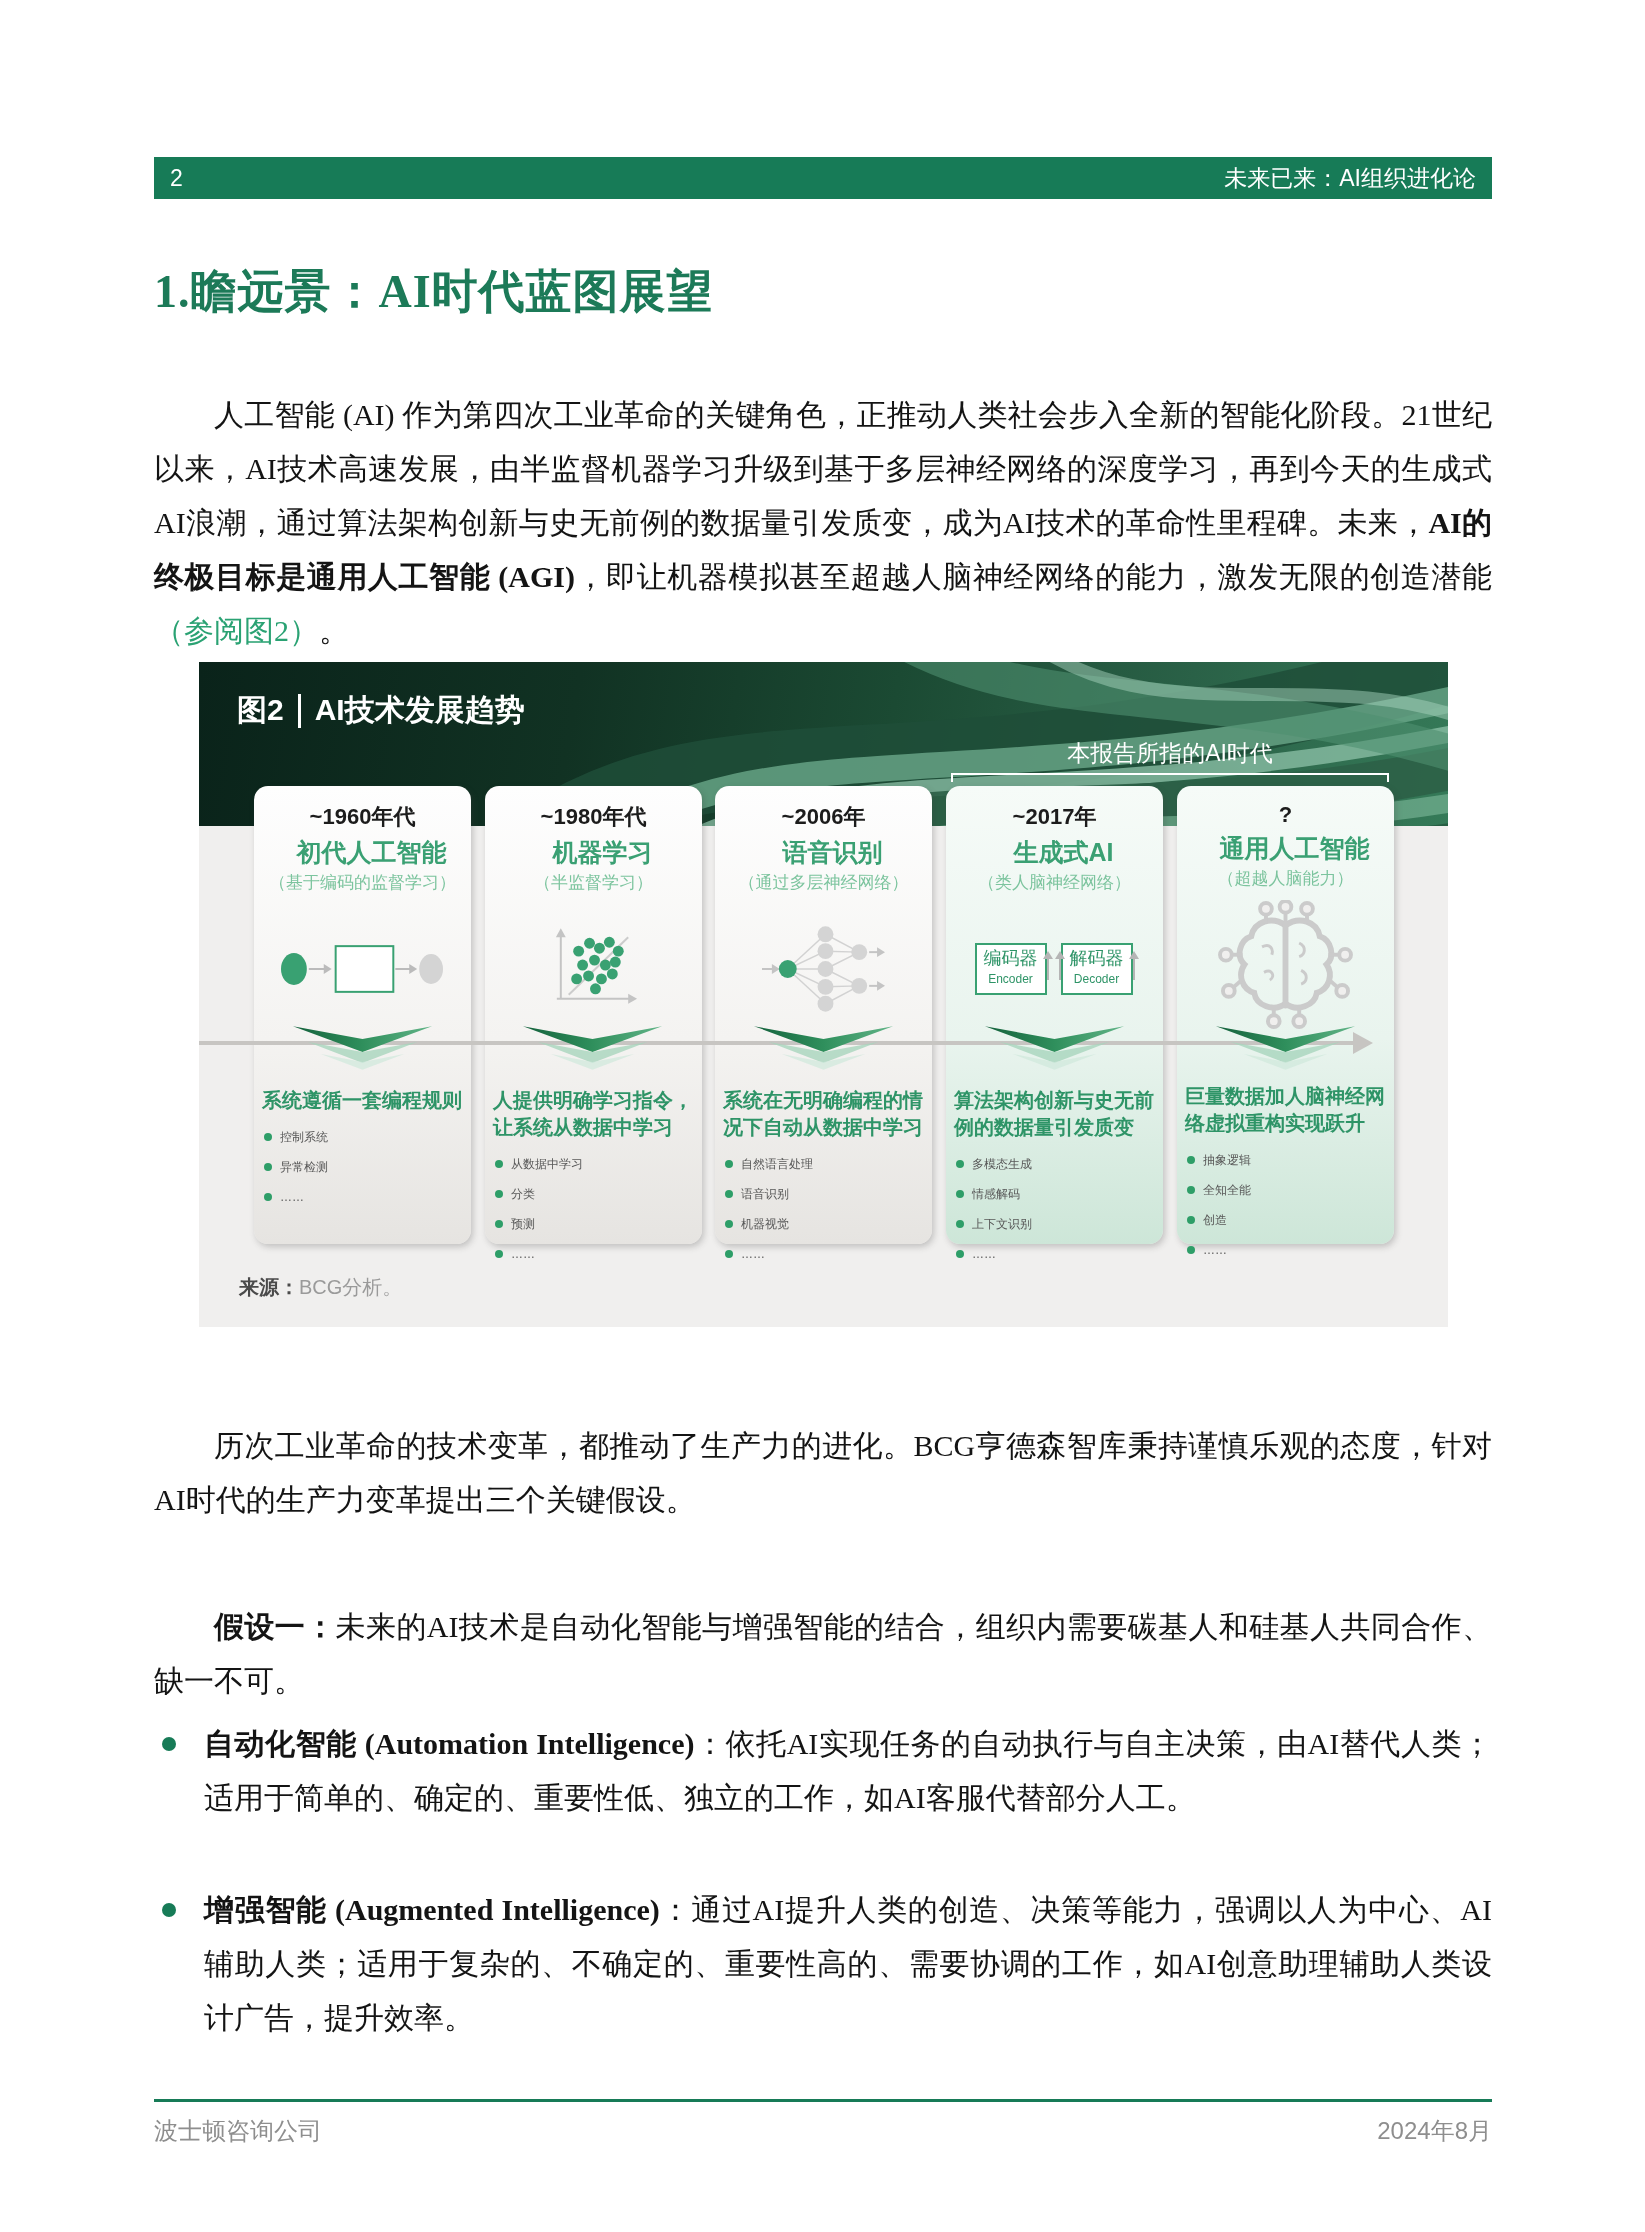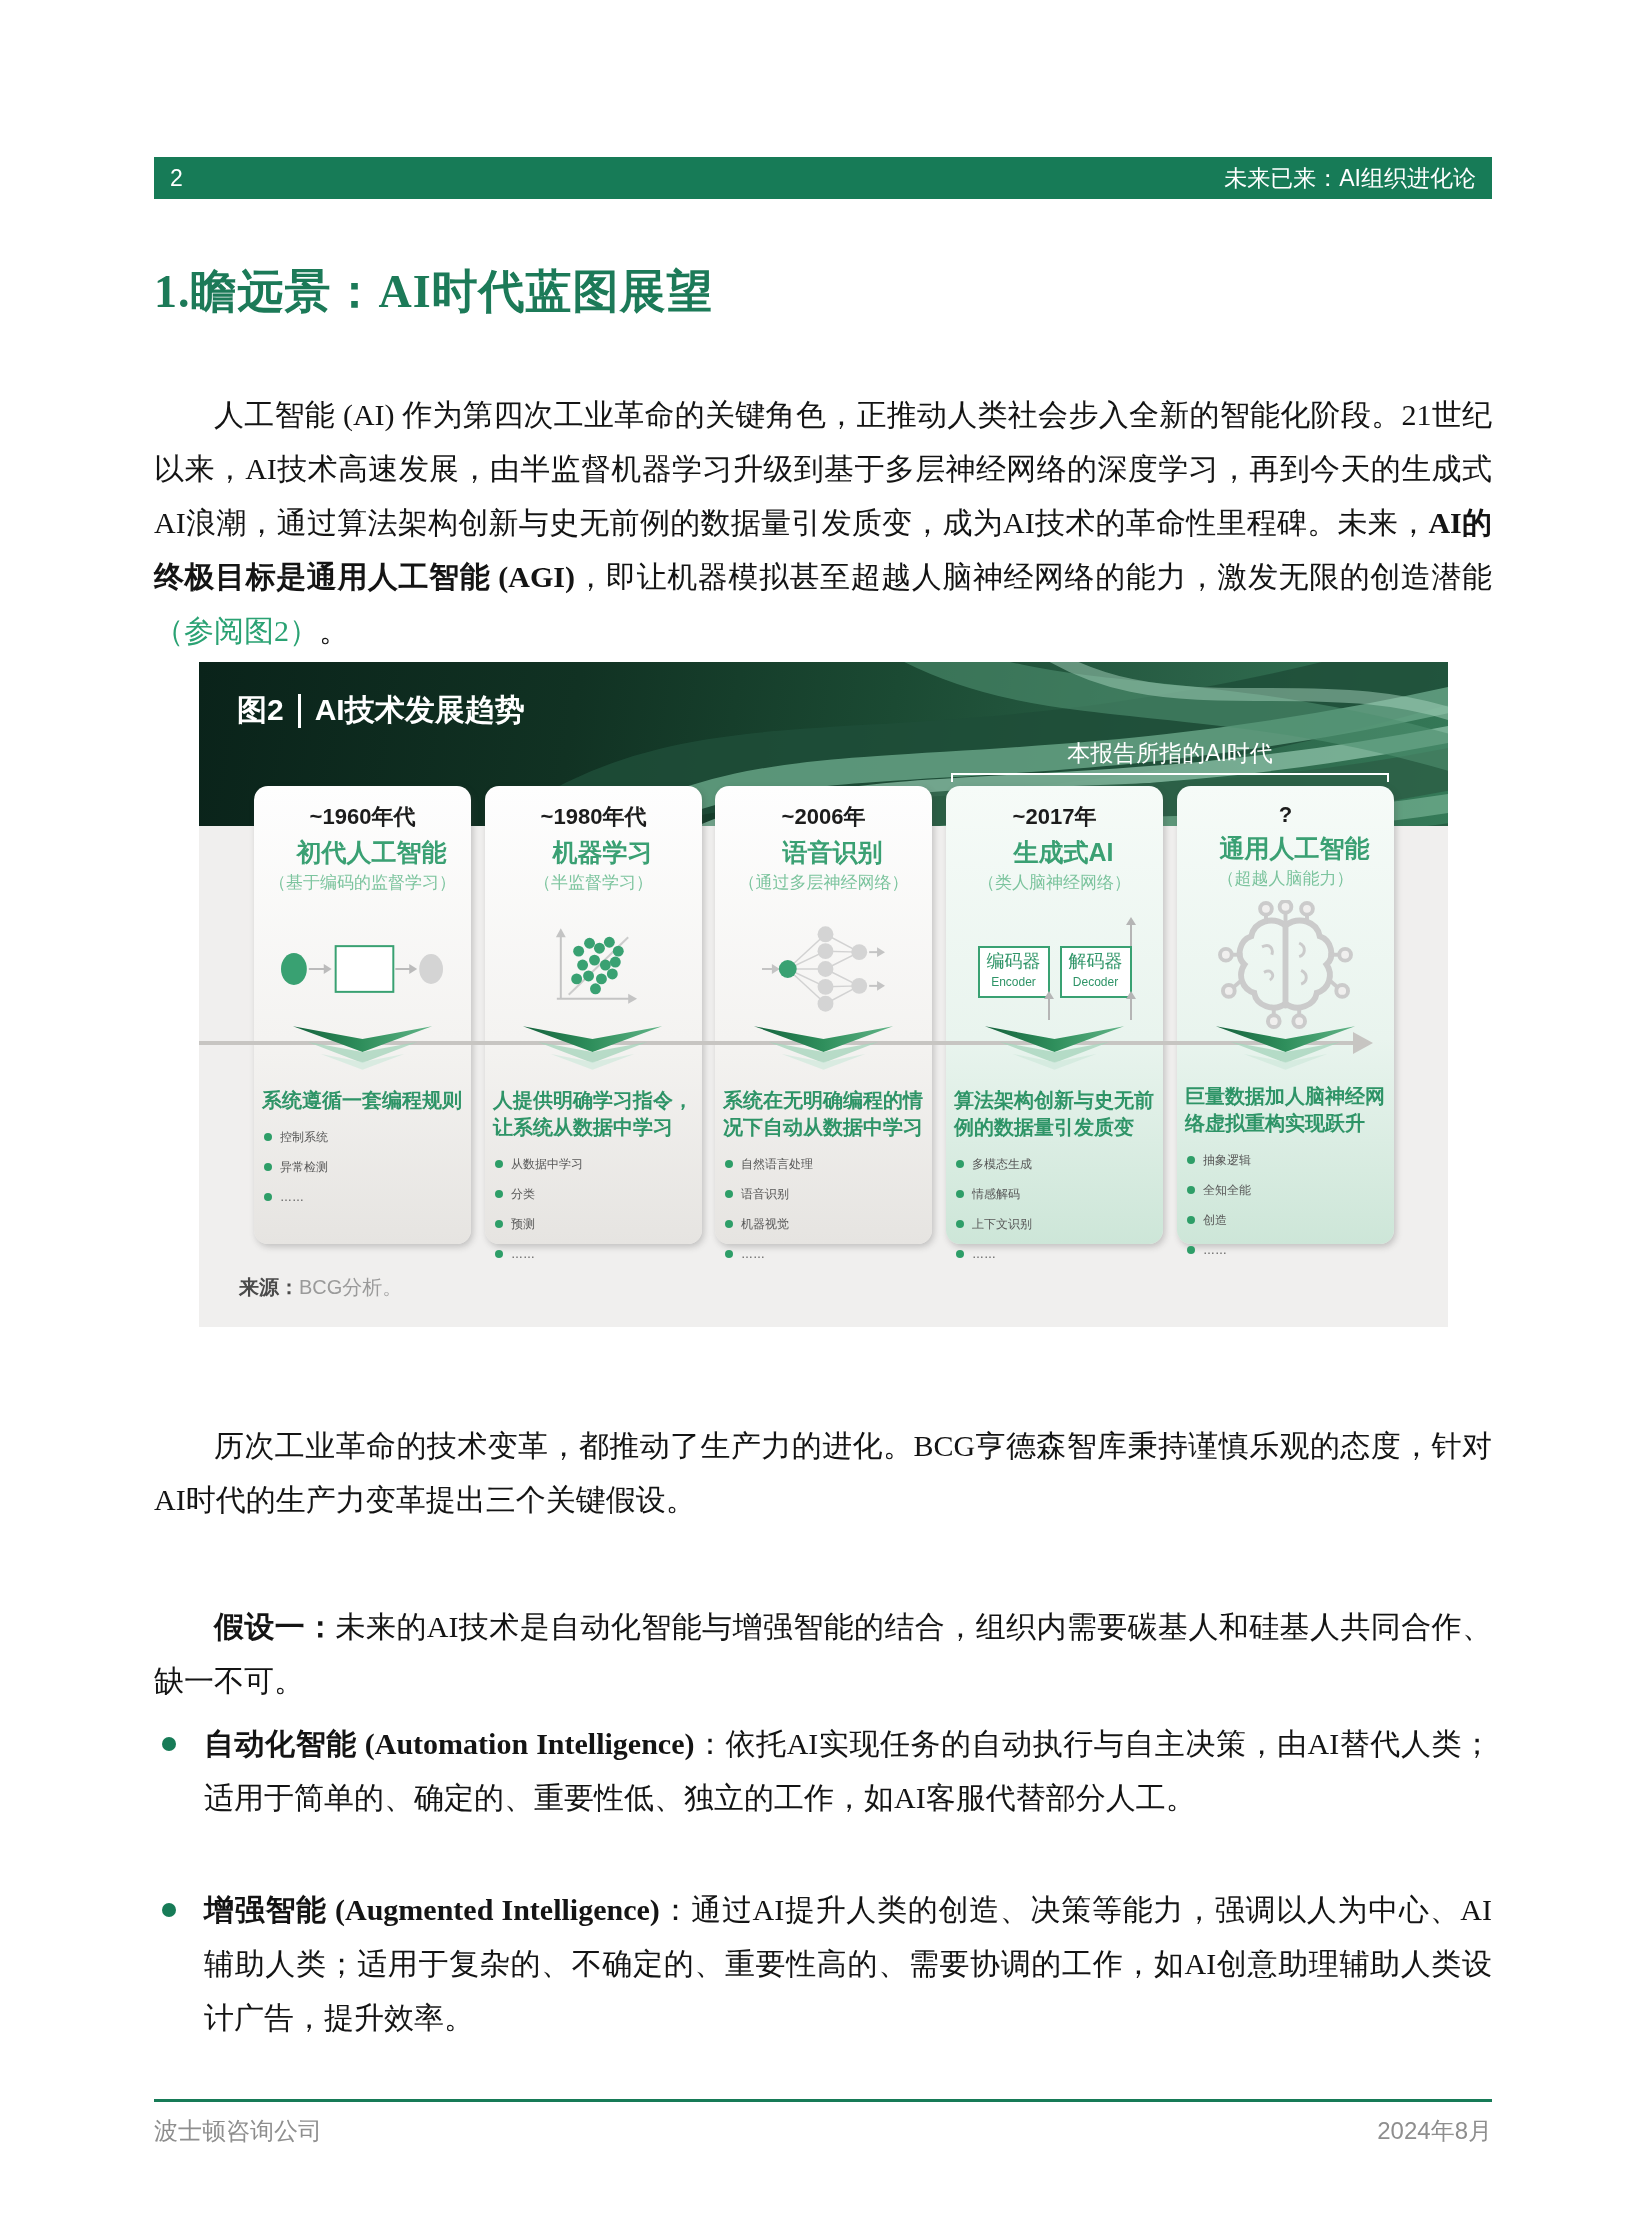--- a/index.html
+++ b/index.html
@@ -65,21 +65,21 @@
 
   
   .timeline{position:absolute;left:0;top:379px;width:1154px;height:4px;background:#c7c5c2;z-index:2;}
   .timeline::after{content:"";position:absolute;right:-20px;top:-9px;width:0;height:0;
     border-left:20px solid #c7c5c2;border-top:11px solid transparent;border-bottom:11px solid transparent;}
   .chevron{position:absolute;top:360px;width:149px;height:52px;z-index:3;}
   .ch1{left:89px;} .ch2{left:319px;} .ch3{left:550px;} .ch4{left:781px;} .ch5{left:1012px;}
 
   
   .ed-wrap{display:flex;gap:10px;align-items:flex-end;}
-  .ed-col{display:flex;flex-direction:column;align-items:flex-end;}
+  .ed-col{display:flex;flex-direction:row;align-items:center;}
   .ed-box{border:2px solid #39a172;background:#ffffff;color:#2e9467;text-align:center;
     padding:3px 7px;font-size:18px;line-height:21px;}
   .ed-box .en{display:block;font-size:12px;}
   .ed-arrow{position:relative;width:2px;height:22px;background:#b5b5b5;}
   .ed-arrow::before{content:"";position:absolute;left:-4px;top:-7px;width:0;height:0;
     border-bottom:8px solid #b5b5b5;border-left:5px solid transparent;border-right:5px solid transparent;}
   .ed-spacer{height:29px;}
 
   
   .fig-source{position:absolute;left:40px;top:612px;font-size:20px;color:#9a9a9a;}

